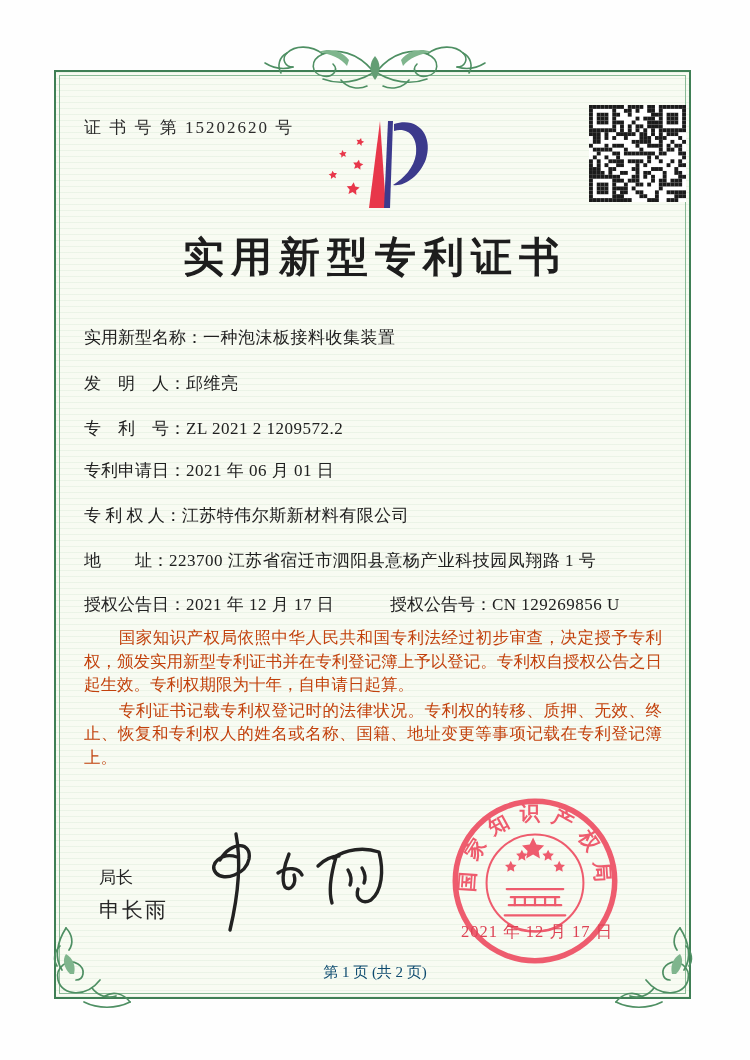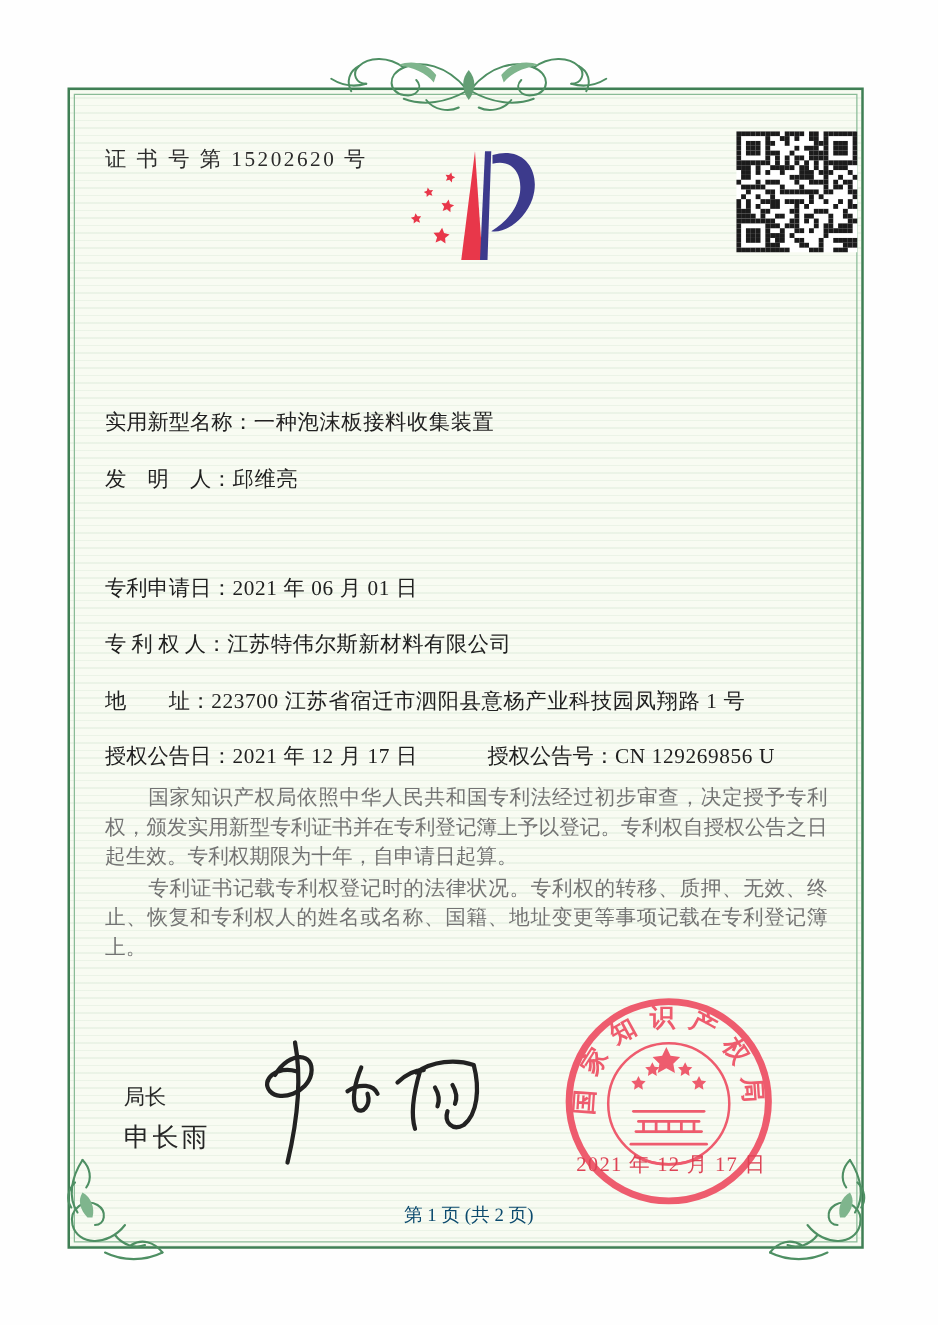--- a/index.html
+++ b/index.html
@@ -32,21 +32,21 @@
   .title{
     position:absolute;left:0;top:230px;width:100%;text-align:center;
     font-size:41px;font-weight:bold;letter-spacing:7px;color:#1d1d1d;
   }
   .row{position:absolute;left:84px;font-size:17px;color:#202020;white-space:nowrap;}
   .row .lab{display:inline-block;}
   .row .val{letter-spacing:0.5px;}
   .row-grant .pair1{display:inline-block;width:306px;}
   .paras{
     position:absolute;left:84px;top:626px;width:578px;
-    font-size:16.5px;line-height:23.5px;color:#737373;text-align:justify;
+    font-size:16.5px;line-height:23.5px;color:#c2410c;text-align:justify;
   }
   .paras p{margin:0 0 2px 0;text-indent:2.1em;}
   .officer-title{position:absolute;left:99px;top:866px;font-size:17px;text-align:center;}
   .officer-name{position:absolute;left:99px;top:896px;font-size:21px;letter-spacing:2px;}
   .signature{position:absolute;left:190px;top:828px;width:212px;height:110px;}
   .seal{position:absolute;left:424px;top:770px;width:222px;height:222px;opacity:0.92;}
   .seal-date{
     position:absolute;left:461px;top:921px;font-size:16.5px;color:#dd4355;letter-spacing:1px;
   }
   .page-no{position:absolute;left:0;top:963px;width:100%;text-align:center;font-size:15px;color:#0c4a6e;}
@@ -451,26 +451,30 @@
       <rect x="36" y="96" width="4" height="4" fill="#1b1b1b"></rect>
       <rect x="40" y="96" width="4" height="4" fill="#1b1b1b"></rect>
       <rect x="60" y="96" width="4" height="4" fill="#1b1b1b"></rect>
       <rect x="64" y="96" width="4" height="4" fill="#1b1b1b"></rect>
       <rect x="68" y="96" width="4" height="4" fill="#1b1b1b"></rect>
       <rect x="80" y="96" width="4" height="4" fill="#1b1b1b"></rect>
       <rect x="84" y="96" width="4" height="4" fill="#1b1b1b"></rect>
       <rect x="88" y="96" width="4" height="4" fill="#1b1b1b"></rect>
     </svg>
 
+  <div class="title">实用新型专利证书</div>
 
   <div class="row" style="top:372px">
     <span class="lab">发　明　人：</span><span class="val">邱维亮</span>
   </div>
   <div class="row" style="top:326px">
     <span class="lab">实用新型名称：</span><span class="val">一种泡沫板接料收集装置</span>
+  </div>
+  <div class="row" style="top:417px">
+    <span class="lab">专　利　号：</span><span class="val">ZL 2021 2 1209572.2</span>
   </div>
   <div class="row" style="top:459px">
     <span class="lab">专利申请日：</span><span class="val">2021 年 06 月 01 日</span>
   </div>
   <div class="row" style="top:504px">
     <span class="lab">专 利 权 人：</span><span class="val">江苏特伟尔斯新材料有限公司</span>
   </div>
   <div class="row" style="top:549px">
     <span class="lab">地　　址：</span><span class="val">223700 江苏省宿迁市泗阳县意杨产业科技园凤翔路 1 号</span>
   </div>

